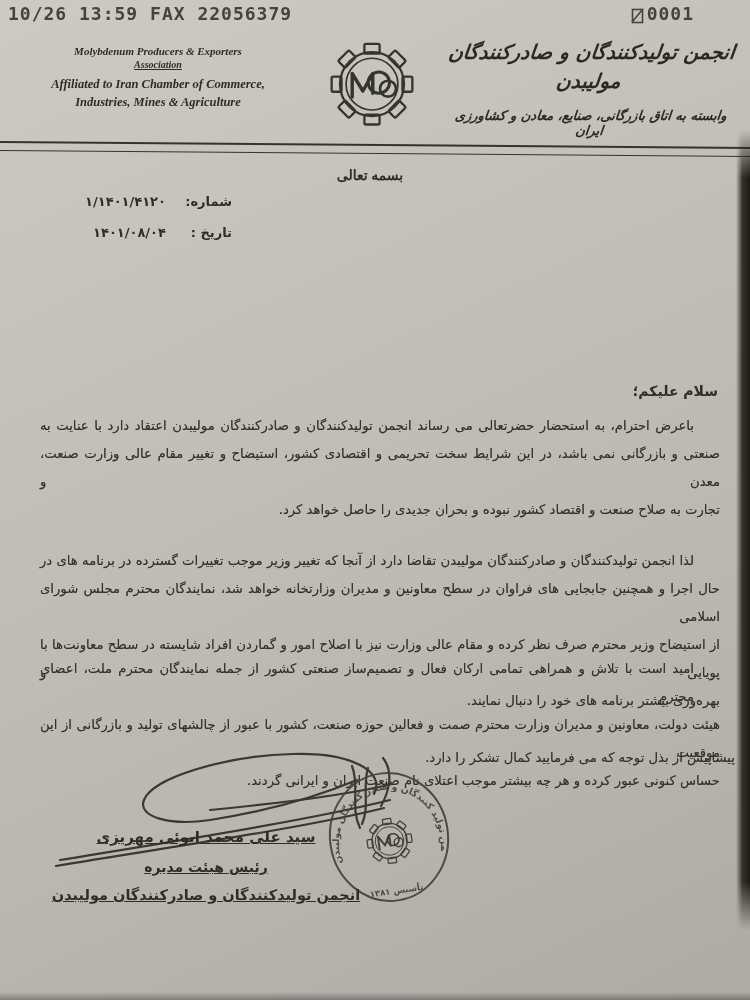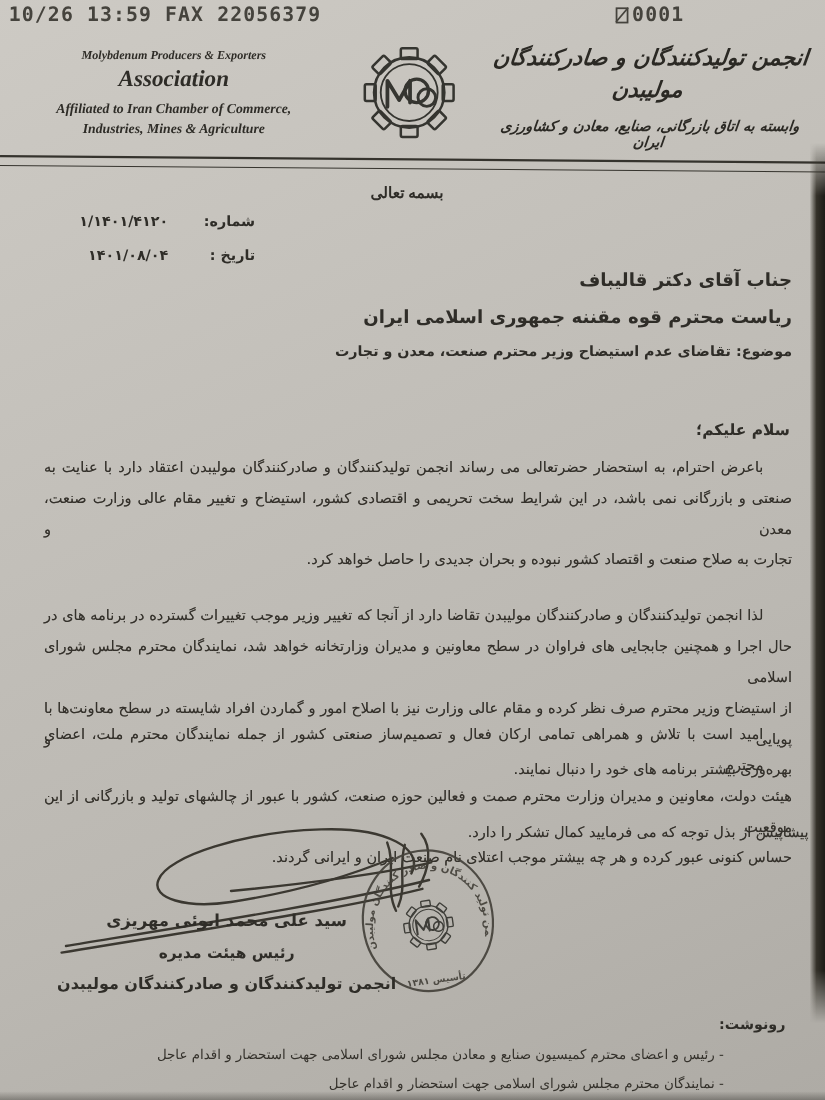--- a/index.html
+++ b/index.html
@@ -13,64 +13,64 @@
         background:linear-gradient(to left,#1c1b17 0%,#343129 55%,rgba(52,49,41,0) 100%);
         -webkit-mask-image:linear-gradient(to bottom,transparent 0,#000 6%,#000 94%,transparent 100%);
         mask-image:linear-gradient(to bottom,transparent 0,#000 6%,#000 94%,transparent 100%);}
   .edge-bottom{position:absolute;left:0;right:0;bottom:0;height:8px;
         background:linear-gradient(to top,rgba(30,28,24,.35),rgba(30,28,24,0));}
 
   
   .faxline{position:absolute;top:3px;left:8px;right:8px;display:flex;justify-content:space-between;
         font-family:"DejaVu Sans Mono",monospace;font-size:18px;font-weight:bold;color:#45433d;
         letter-spacing:1px;}
-  .faxpage{display:flex;align-items:center;gap:2px;margin-right:120px;}
+  .faxpage{display:flex;align-items:flex-end;gap:2px;margin-right:48px;}
   .faxpage svg{display:block;}
 
   
   .lh-en{position:absolute;left:12px;top:44px;width:292px;text-align:center;
         font-family:"Liberation Serif","DejaVu Serif",serif;font-style:italic;font-weight:bold;
         color:#2e2c27;}
   .lh-en .l1{font-size:11px;line-height:1.3;}
-  .lh-en .l2{font-size:21px;line-height:1.3;margin-bottom:4px;}
+  .lh-en .l2{font-size:10px;line-height:1.3;margin-bottom:4px;text-decoration:underline;}
   .lh-en .l3,.lh-en .l4{font-size:12.5px;line-height:1.45;}
   .lh-logo{position:absolute;left:308px;top:34px;width:128px;height:104px;}
   .lh-fa{position:absolute;right:14px;top:38px;width:292px;text-align:center;direction:rtl;color:#2b2924;}
   .lh-fa .l1{font-size:20px;font-weight:bold;font-style:italic;line-height:1.45;transform:skewX(-6deg);}
   .lh-fa .l2{font-size:13px;font-weight:bold;font-style:italic;margin-top:12px;transform:skewX(-6deg);}
 
   .rule{position:absolute;left:0;right:0;top:141px;height:7px;
         border-top:2.5px solid #35332d;border-bottom:1.3px solid #35332d;
         transform:rotate(.45deg);transform-origin:left center;}
 
   .besmele{position:absolute;left:265px;top:167px;width:210px;text-align:center;
         font-size:14px;font-weight:bold;font-family:Liberation Serif, serif;}
 
   .meta{position:absolute;left:42px;top:186px;width:190px;direction:rtl;font-size:13px;font-weight:bold;}
   .meta .row{display:flex;gap:14px;height:31px;align-items:center;}
-  .meta .lbl{min-width:52px;margin-left:13px;}
+  .meta .lbl{min-width:52px;}
 
   .recipient{position:absolute;right:30px;top:245px;direction:rtl;text-align:right;}
   .recipient .r1,.recipient .r2{font-size:16.5px;font-weight:bold;margin-bottom:15px;}
   .recipient .subj{font-size:13px;font-weight:bold;}
 
   .salutation{position:absolute;right:32px;top:383px;direction:rtl;font-size:14px;font-weight:bold;}
 
   .bodytxt{position:absolute;left:40px;right:30px;direction:rtl;font-size:13.2px;
         color:#34312b;text-shadow:0 0 .5px rgba(52,49,43,.55);}
   .bodytxt .jl{text-align:justify;text-align-last:justify;line-height:28px;}
   .bodytxt .ll{text-align:right;line-height:28px;}
   .ind{padding-right:26px;}
   #p1{top:412px;} #p2{top:547px;} #p3{top:655px;}
   .closing{position:absolute;right:15px;top:750px;direction:rtl;font-size:13.2px;
         color:#34312b;text-shadow:0 0 .5px rgba(52,49,43,.55);}
 
   .sig-svg{position:absolute;left:52px;top:740px;}
   .stamp{position:absolute;left:324px;top:768px;opacity:.92;}
-  .namesblock{position:absolute;left:28px;top:828px;width:356px;text-align:center;direction:rtl;}
+  .namesblock{position:absolute;left:28px;top:828px;width:356px;text-align:center;direction:rtl;text-decoration:underline;}
   .namesblock .n1{font-size:15px;font-weight:bold;margin-bottom:13px;}
   .namesblock .n2{font-size:14px;font-weight:bold;margin-bottom:12px;}
   .namesblock .n3{font-size:14.5px;font-weight:bold;}
 
   .cc{position:absolute;right:36px;left:40px;top:924px;direction:rtl;text-align:right;}
   .cc .cclabel{font-size:13px;font-weight:bold;margin-bottom:7px;}
   .cc .item{font-size:12.2px;line-height:26px;padding-right:56px;color:#34312b;}
   .cc .item::before{content:"-  ";}
 </style>
 </head>
@@ -135,25 +135,20 @@
     <div class="row">
       <span class="lbl">شماره:</span>
       <span>۱/۱۴۰۱/۴۱۲۰</span>
     </div>
     <div class="row">
       <span class="lbl">تاریخ :</span>
       <span>۱۴۰۱/۰۸/۰۴</span>
     </div>
   </div>
 
-  <div class="recipient">
-    <div class="r1">جناب آقای دکتر قالیباف</div>
-    <div class="r2">ریاست محترم قوه مقننه جمهوری اسلامی ایران</div>
-    <div class="subj">موضوع: تقاضای عدم استیضاح وزیر محترم صنعت، معدن و تجارت</div>
-  </div>
 
   <div class="salutation">سلام علیکم؛</div>
 
   <div class="bodytxt" id="p1">
     <div class="jl ind">باعرض احترام، به استحضار حضرتعالی می رساند انجمن تولیدکنندگان و صادرکنندگان مولیبدن اعتقاد دارد با عنایت به</div>
     <div class="jl">صنعتی و بازرگانی نمی باشد، در این شرایط سخت تحریمی و اقتصادی کشور، استیضاح و تغییر مقام عالی وزارت صنعت، معدن و</div>
     <div class="ll">تجارت به صلاح صنعت و اقتصاد کشور نبوده و بحران جدیدی را حاصل خواهد کرد.</div>
   </div>
 
   <div class="bodytxt" id="p2">
@@ -194,21 +189,16 @@
       <text x="65" y="126" text-anchor="middle" font-size="8.5" font-weight="bold" fill="#45423b" font-family="DejaVu Sans, sans-serif">تأسیس ۱۳۸۱</text>
     </g>
   </svg>
 
   <div class="namesblock">
     <div class="n1">سید علی محمد ابوئی مهریزی</div>
     <div class="n2">رئیس هیئت مدیره</div>
     <div class="n3">انجمن تولیدکنندگان و صادرکنندگان مولیبدن</div>
   </div>
 
-  <div class="cc">
-    <div class="cclabel">رونوشت:</div>
-    <div class="item">رئیس و اعضای محترم کمیسیون صنایع و معادن مجلس شورای اسلامی جهت استحضار و اقدام عاجل</div>
-    <div class="item">نمایندگان محترم مجلس شورای اسلامی جهت استحضار و اقدام عاجل</div>
-  </div>
 
   <div class="edge-right"></div>
   <div class="edge-bottom"></div>
 </div>
 
 </body></html>

